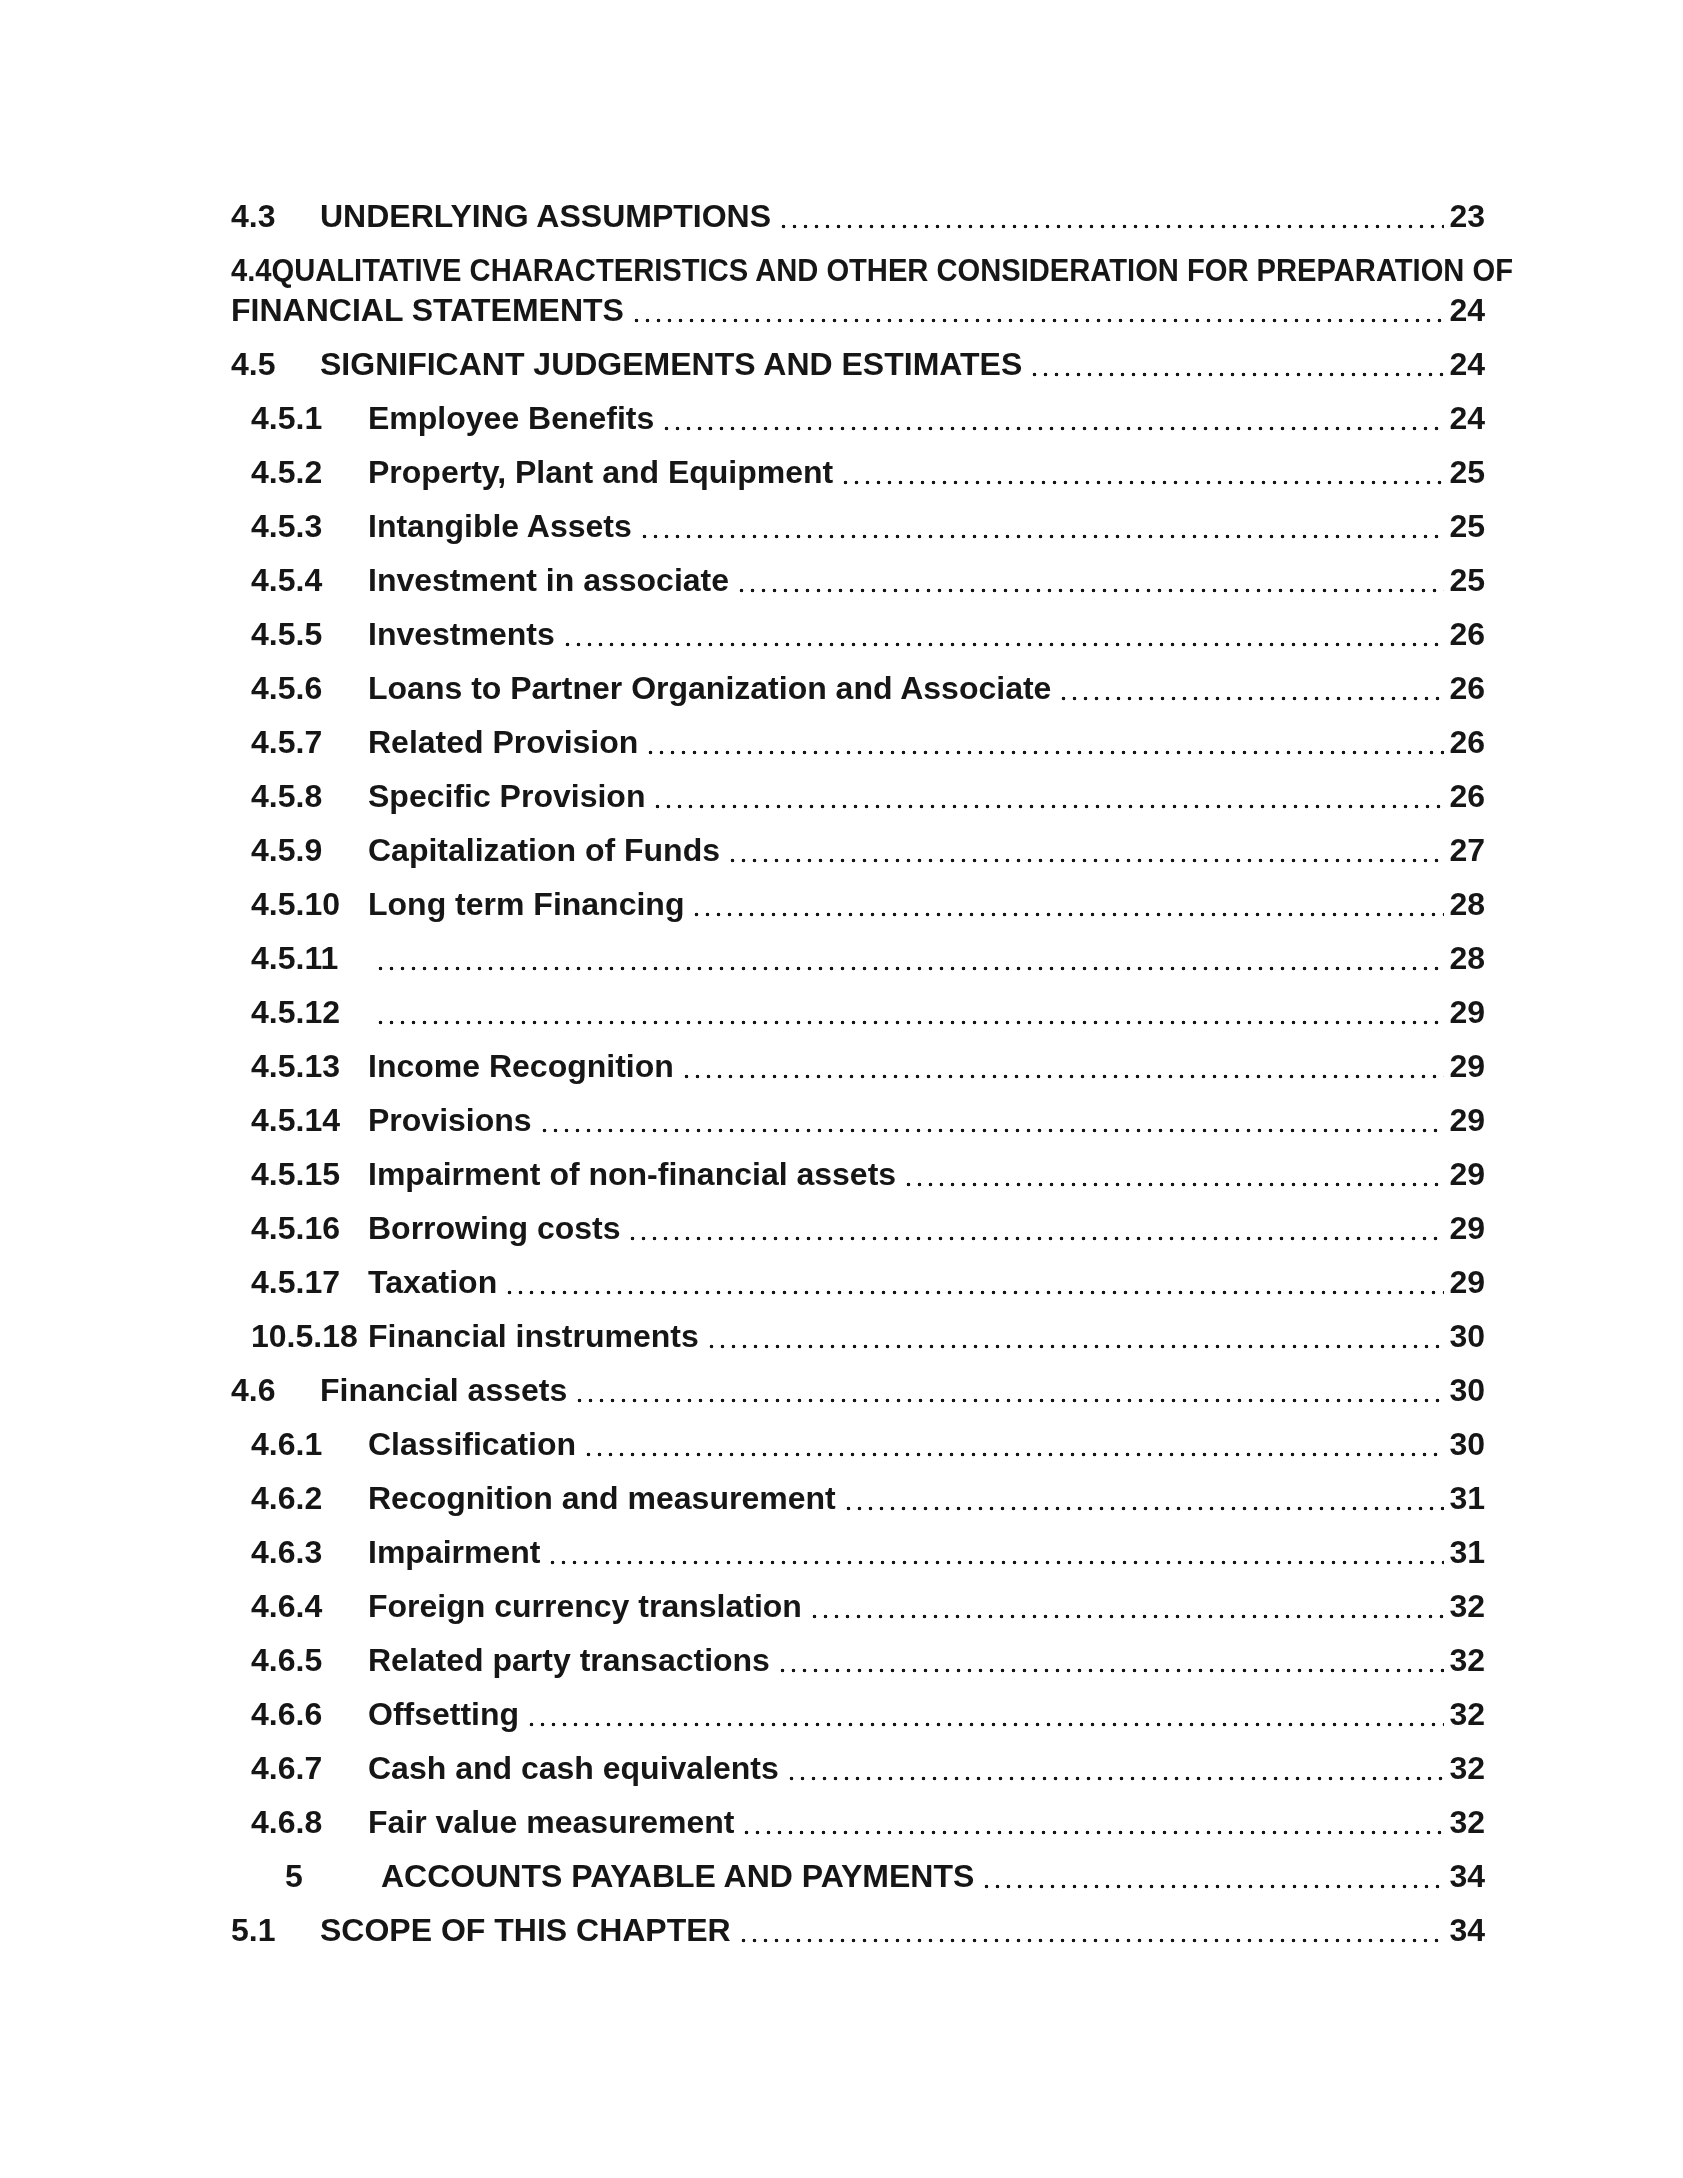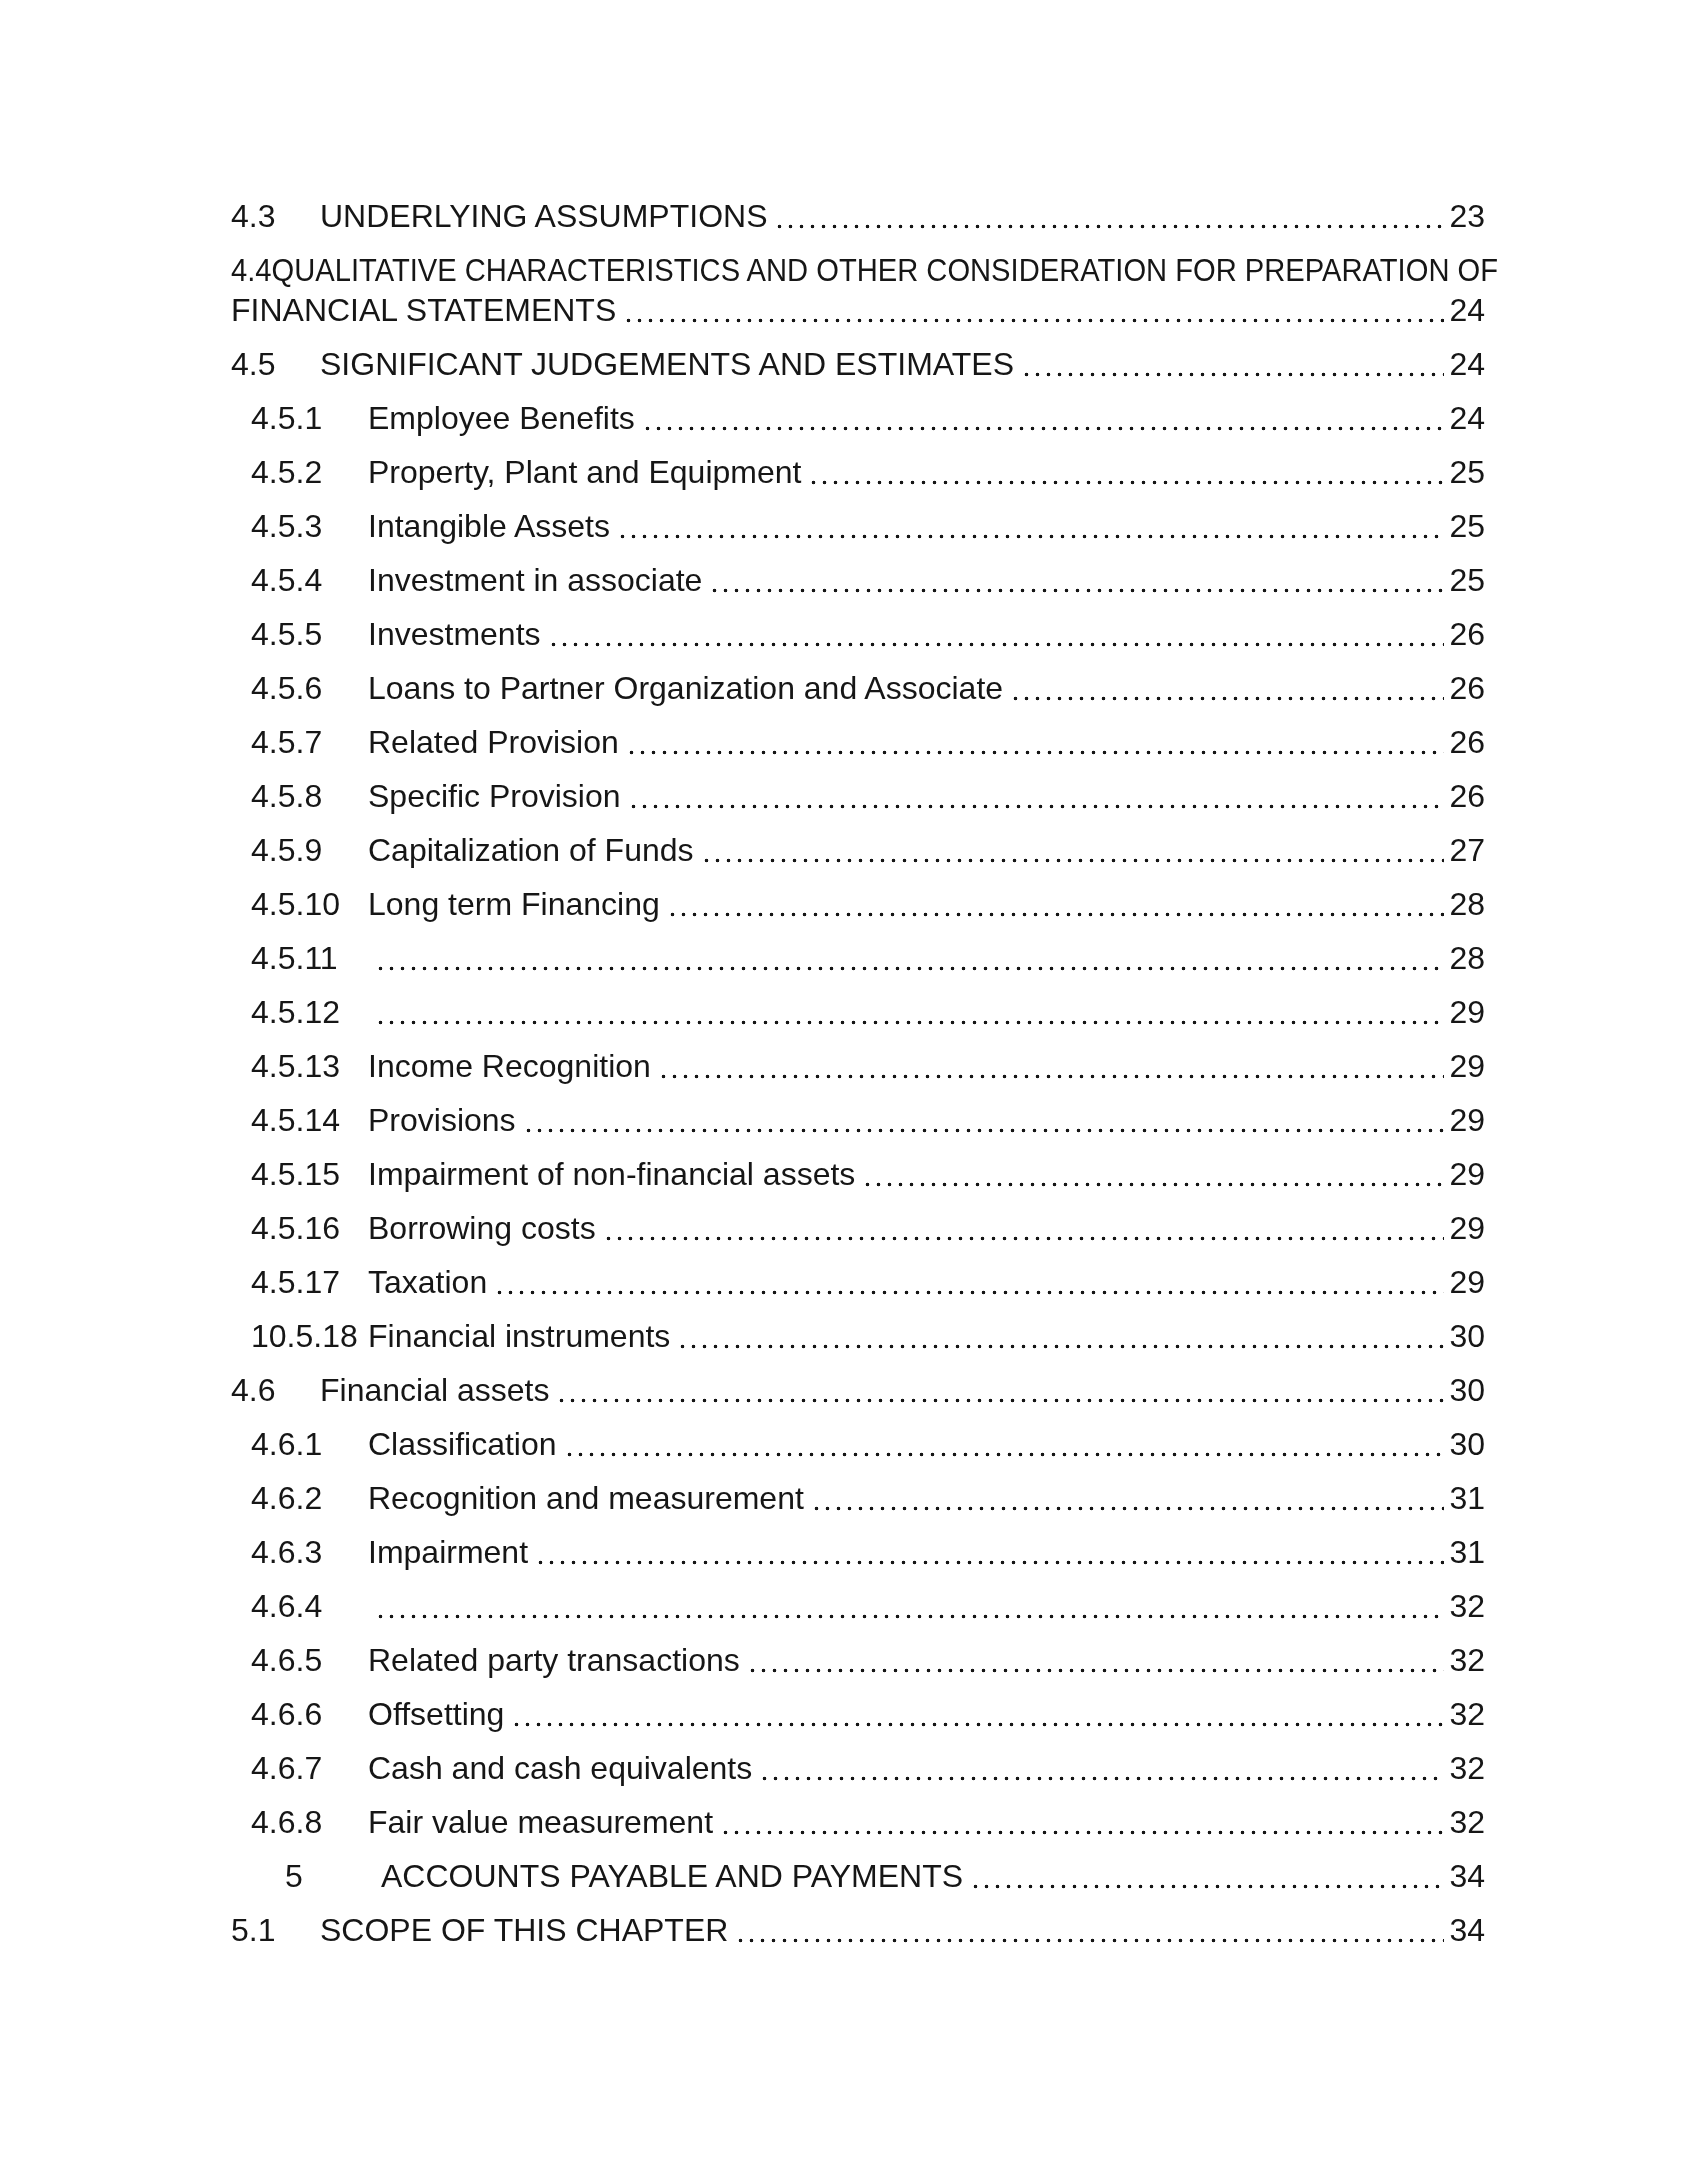--- a/index.html
+++ b/index.html
@@ -7,20 +7,21 @@
     position:relative;
     width:1683px;height:2178px;
     background:#ffffff;
     box-sizing:border-box;
     padding:196px 198px 3px 231px;
     font-family:"Liberation Sans",sans-serif;
     font-size:32px;
     line-height:40px;
     color:#161616;
     overflow:hidden;
+    font-weight:bold;
   }
   .toc{width:100%;}
   
   .row{display:flex;align-items:stretch;margin:0 0 14px 0;}
   .num{flex:0 0 auto;display:inline-block;}
   .l1 > .num{width:89px;}
   .l2{margin-left:20px;}
   .l2 > .num{width:117px;}
   .chapter{margin-left:54px;}
   .chapter > .num{width:96px;}
@@ -190,20 +191,21 @@
         <span class="pg">31</span>
       </div>
       <div class="row l2">
         <span class="num">4.6.3</span>
         <span class="title">Impairment</span>
         <span class="dots"></span>
         <span class="pg">31</span>
       </div>
       <div class="row l2">
         <span class="num">4.6.4</span>
+        <span class="title">Foreign currency translation</span>
         <span class="dots"></span>
         <span class="pg">32</span>
       </div>
       <div class="row l2">
         <span class="num">4.6.5</span>
         <span class="title">Related party transactions</span>
         <span class="dots"></span>
         <span class="pg">32</span>
       </div>
       <div class="row l2">

